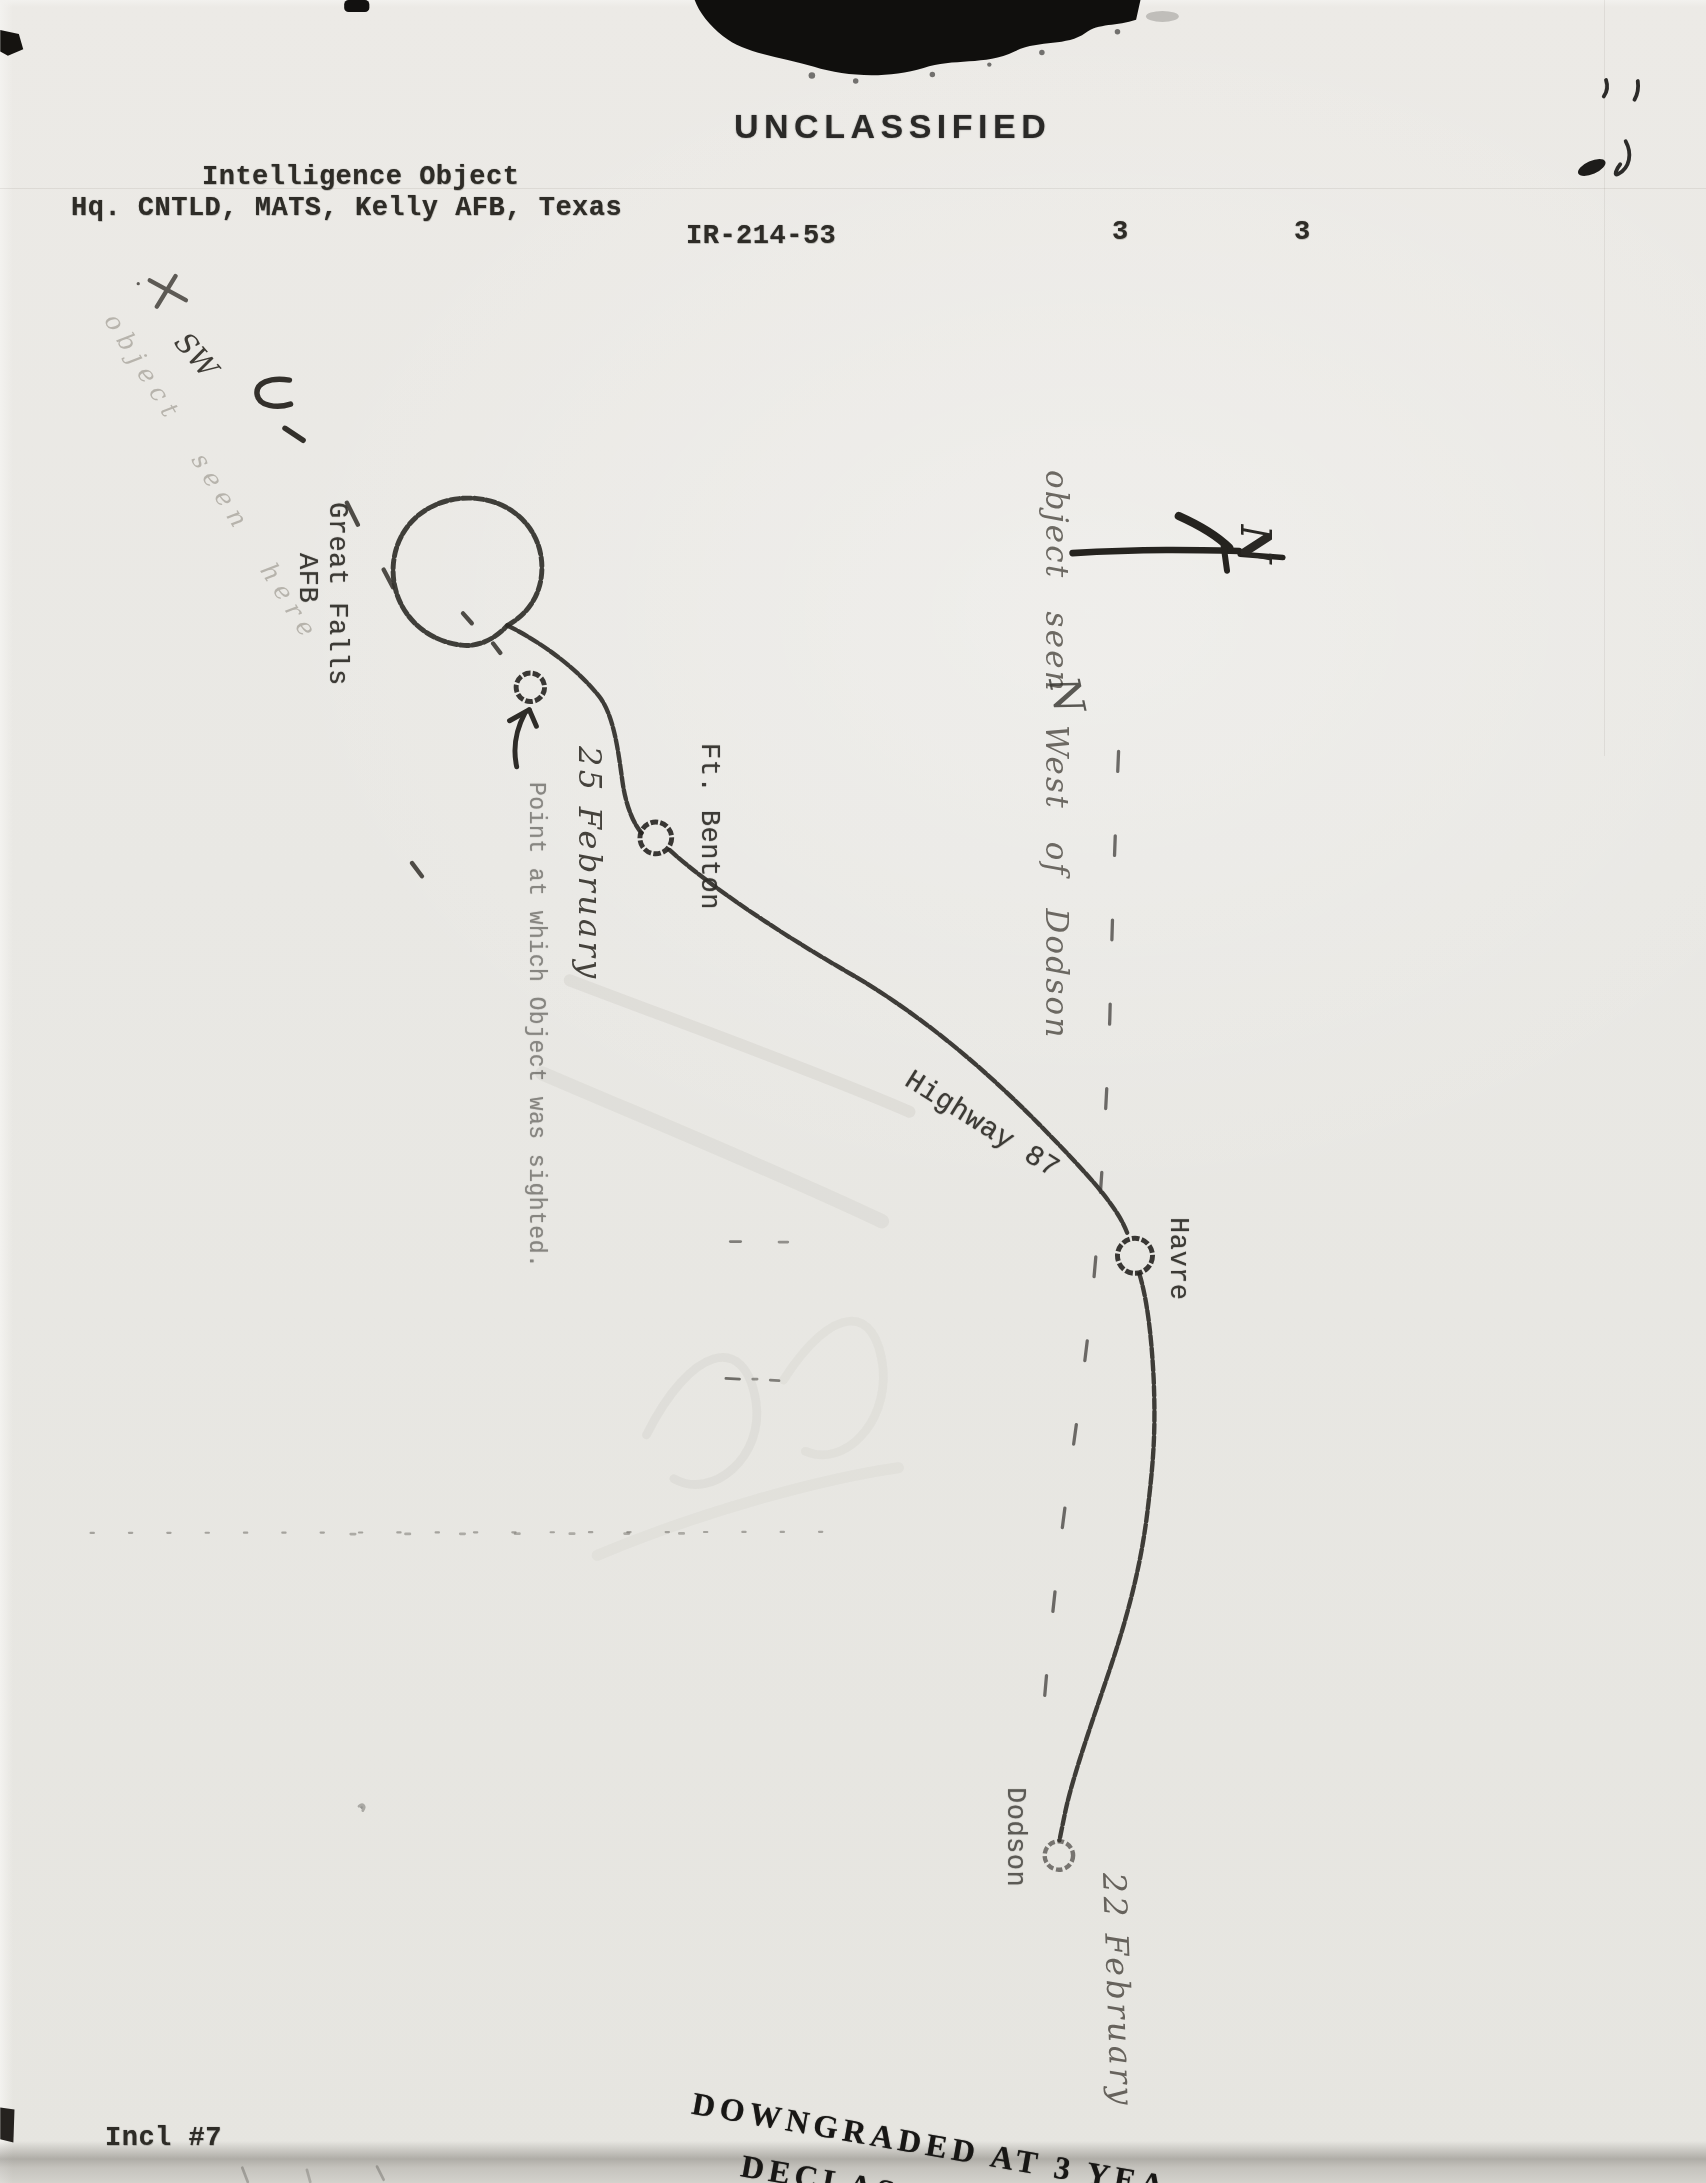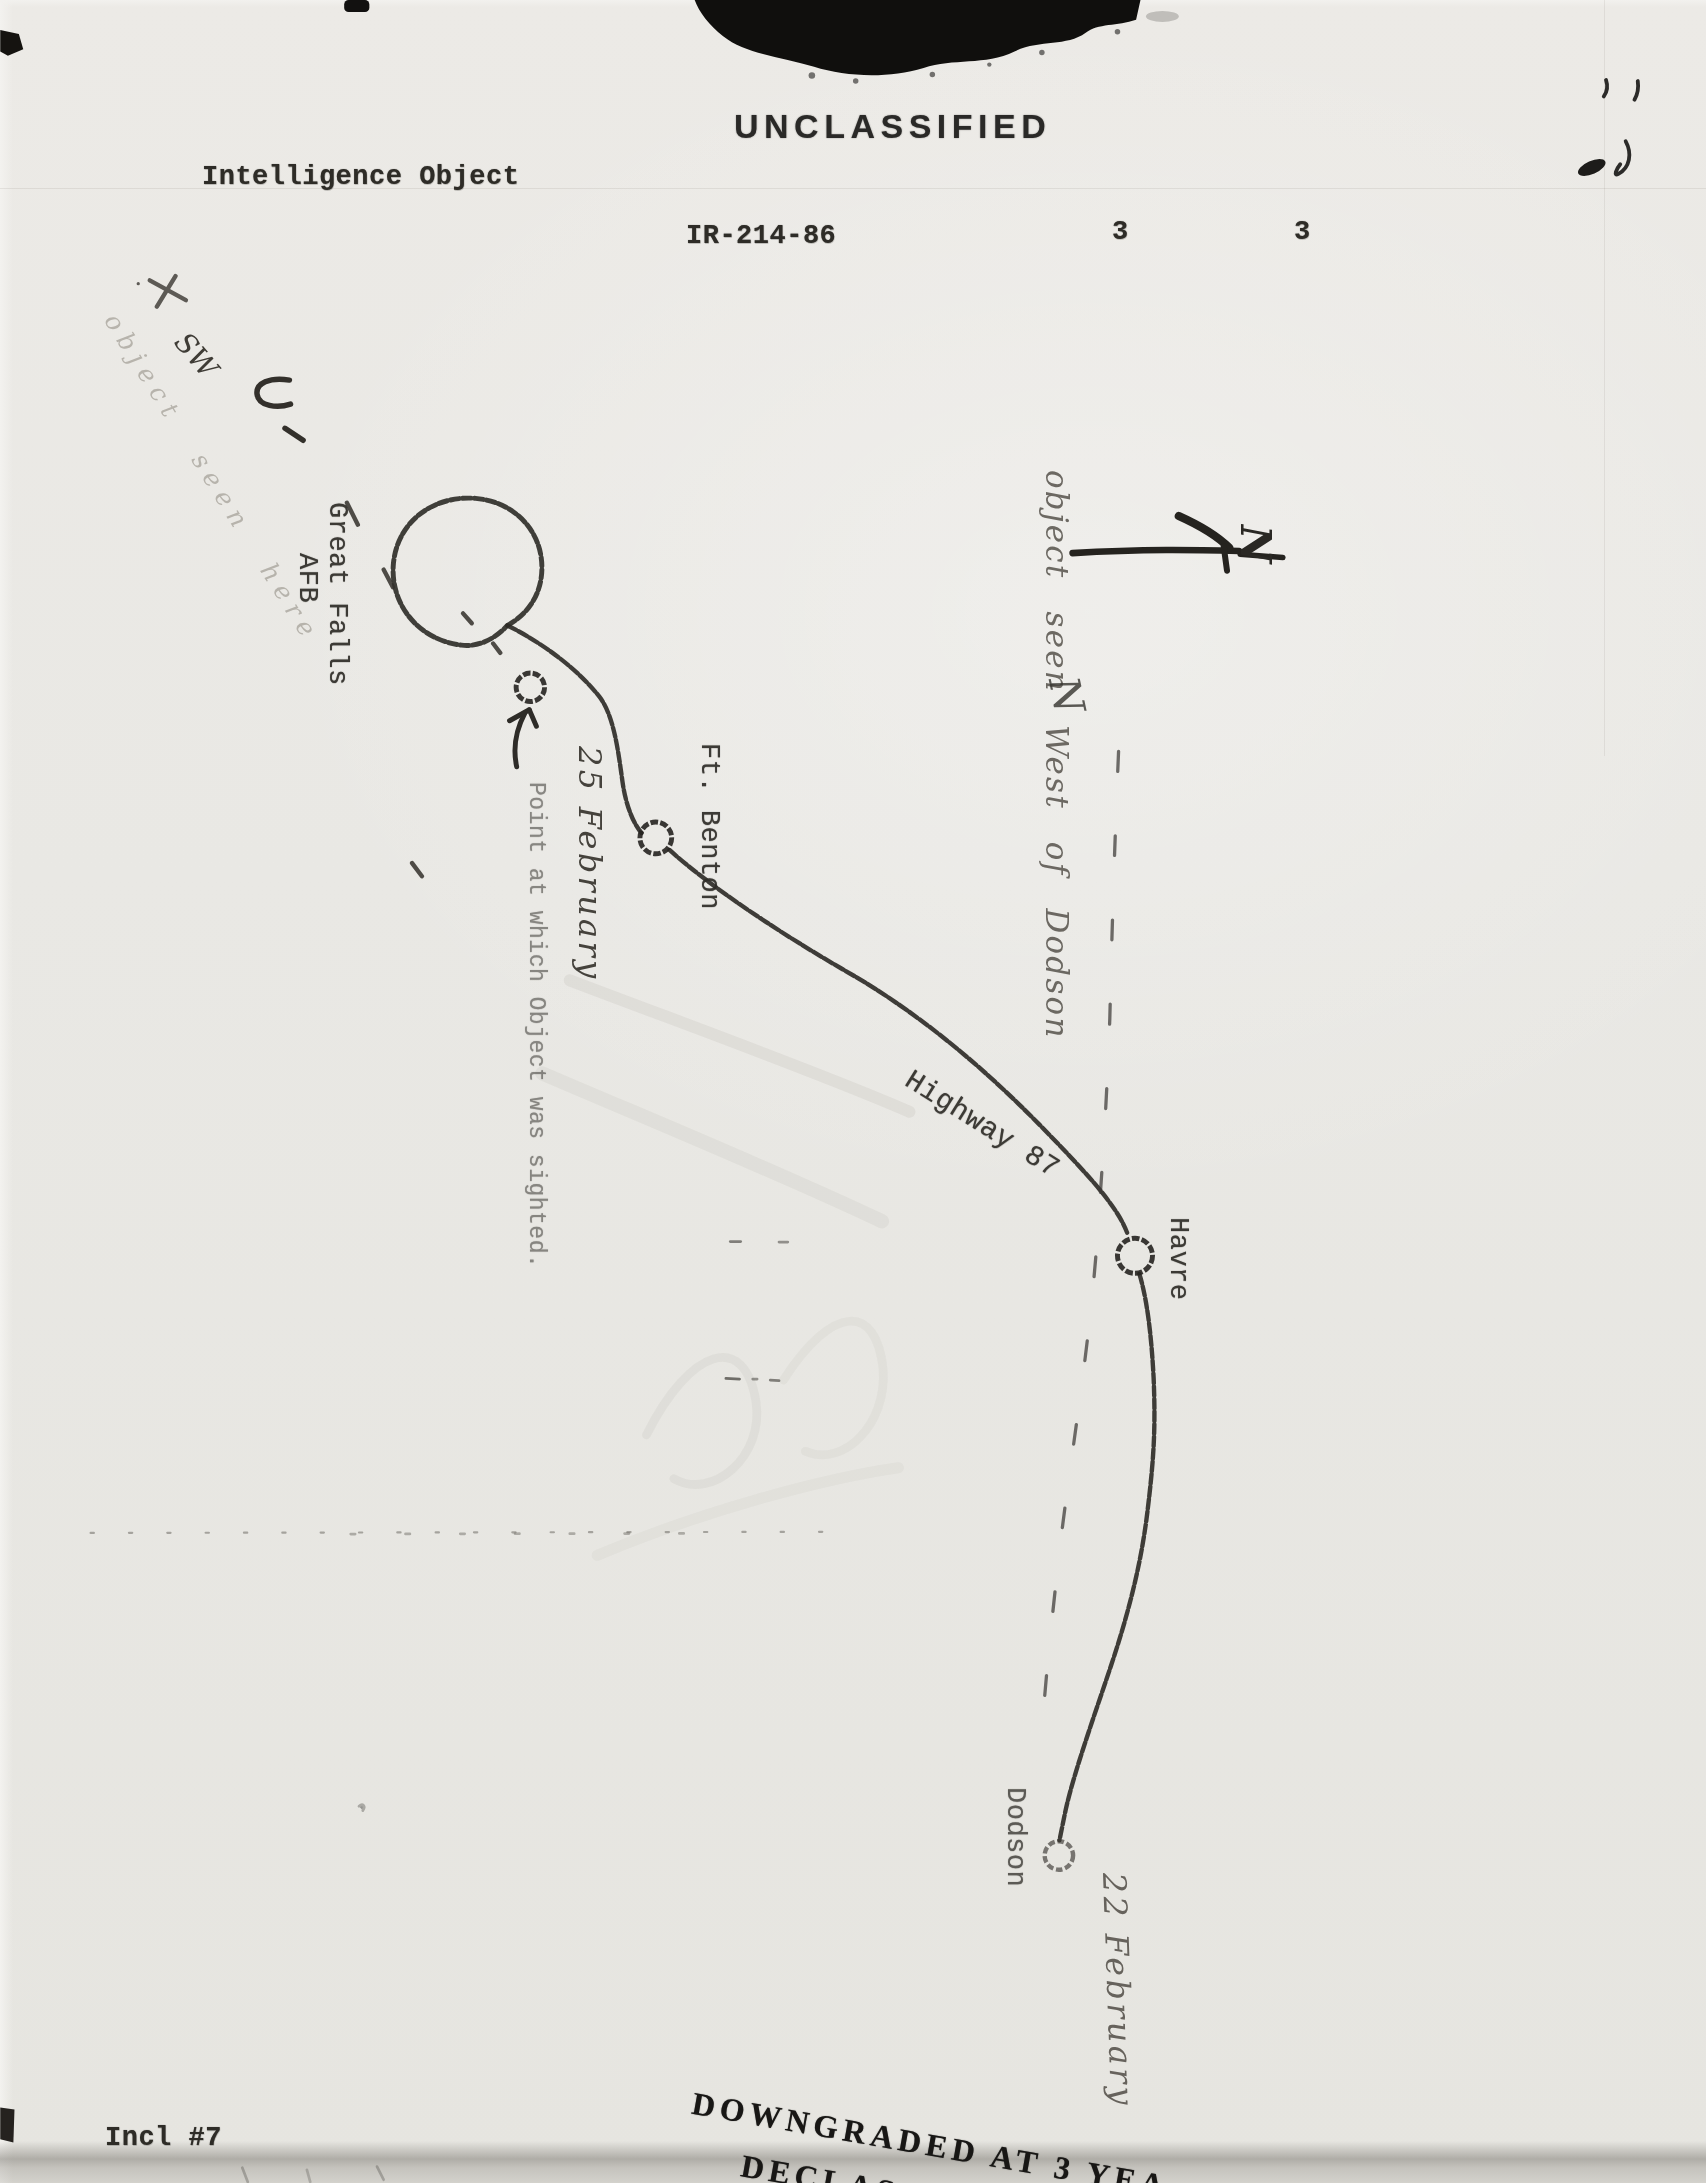--- a/index.html
+++ b/index.html
@@ -158,22 +158,23 @@
       <path d="M 655 3298 C 662 3292, 668 3298, 662 3306" opacity=".35"></path>
       <path d="M 442 3958 L 452 3984" opacity=".3"></path>
       <path d="M 560 3962 L 566 3984" opacity=".25"></path>
       <path d="M 688 3956 L 700 3980" opacity=".3"></path>
     </g>
   </svg>
 
   <div class="abs stamp-unclassified" style="left:734px;top:107px;">UNCLASSIFIED</div>
 
   <div class="abs typed bold" style="left:202px;top:162px;">Intelligence Object</div>
-
-  <div class="abs typed bold" style="left:686px;top:221px;">IR-214-86</div>
+  <div class="abs typed bold" style="left:71px;top:193px;">Hq. CNTLD, MATS, Kelly AFB, Texas</div>
+
+  <div class="abs typed bold" style="left:686px;top:221px;">IR-214-53</div>
   <div class="abs typed bold" style="left:1112px;top:217px;">3</div>
   <div class="abs typed bold" style="left:1294px;top:217px;">3</div>
 
   <div class="abs rot90" style="left:352px;top:502px;">
     <div class="typed maplabel">Great Falls</div>
     <div class="typed maplabel" style="margin-left:51px;">AFB</div>
   </div>
 
   <div class="abs typed maplabel rot90" style="left:724px;top:743px;">Ft. Benton</div>
 

